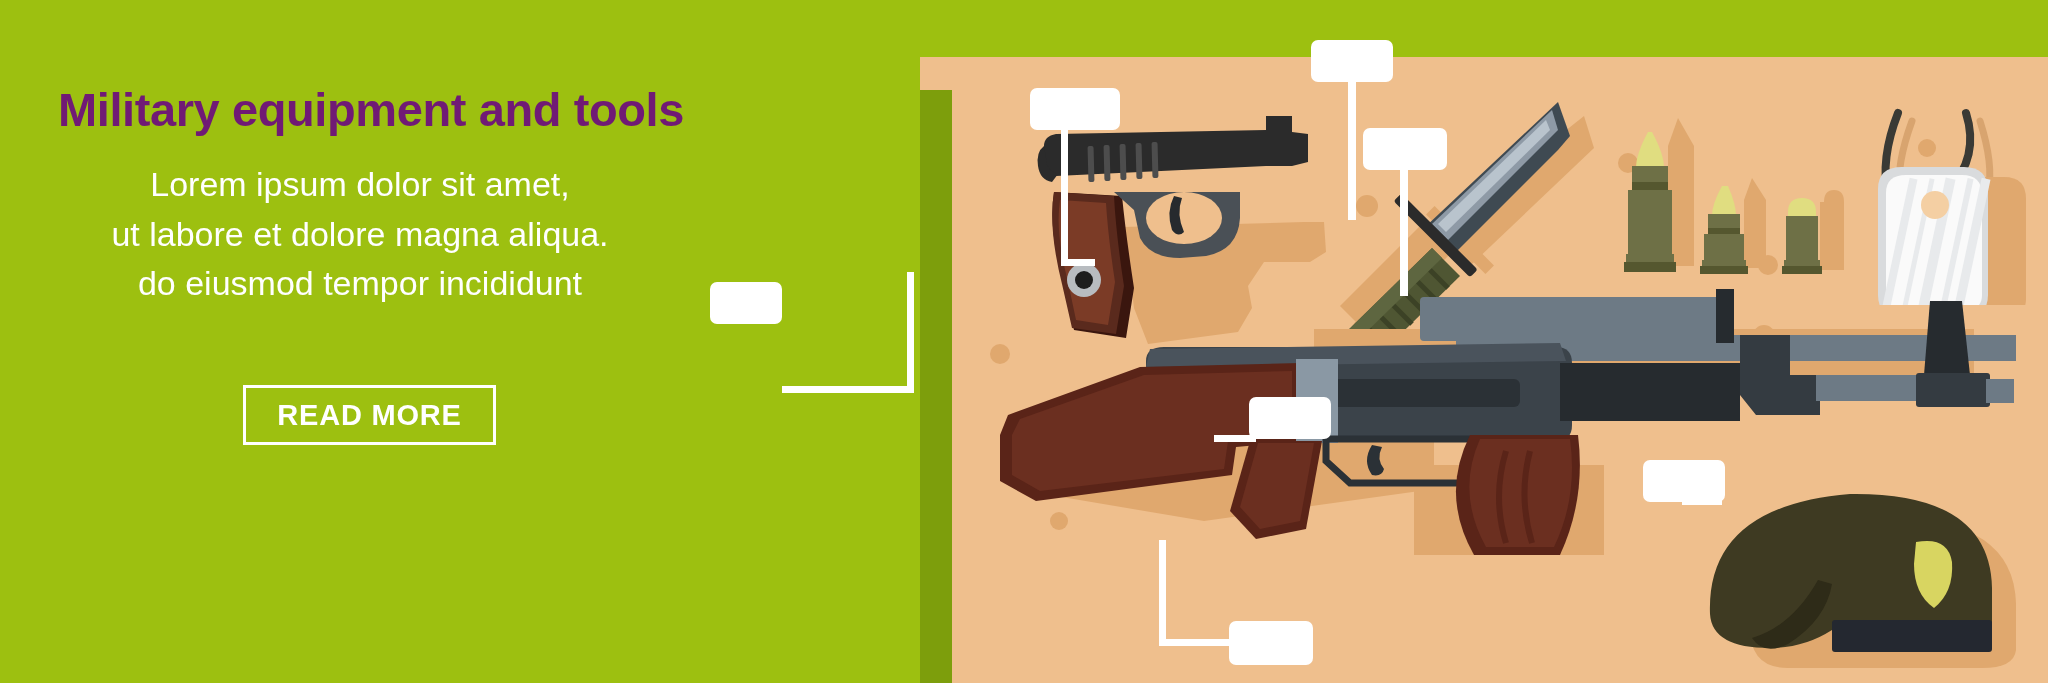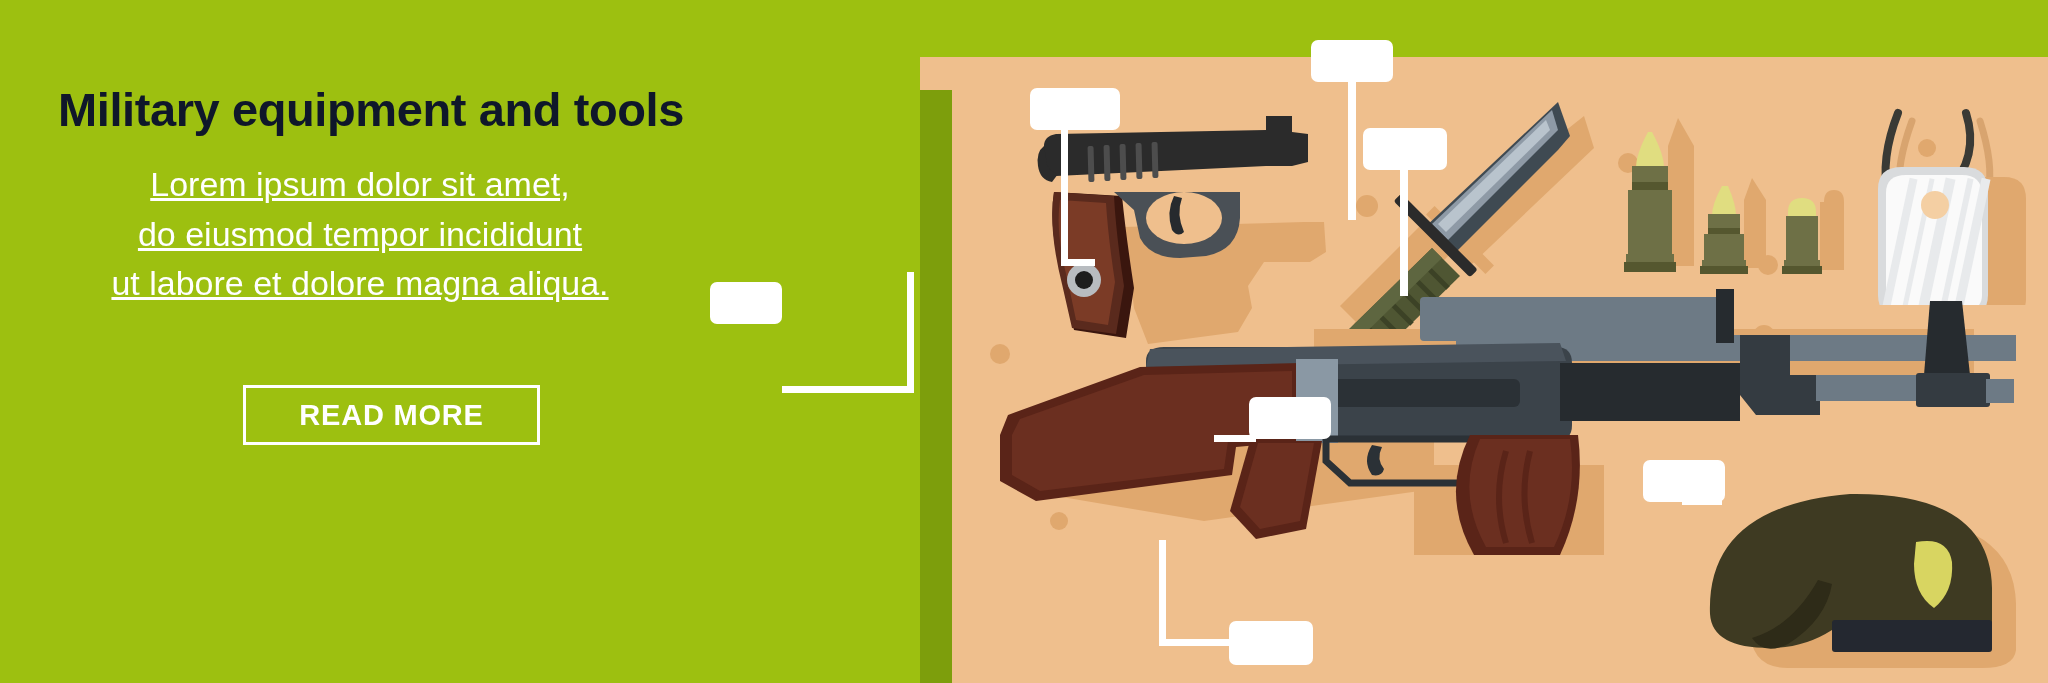--- a/index.html
+++ b/index.html
@@ -19,39 +19,38 @@
     z-index:5;
   }
   .green-shadow{
     position:absolute;left:920px;top:90px;width:32px;height:593px;
     background:#7d9e0c;
     z-index:4;
   }
 
   .headline{
     position:absolute;left:58px;top:85px;width:790px;
-    color:#0f172a;
+    color:#701a75;
     font-size:47px;font-weight:bold;
     letter-spacing:-0.4px;
     line-height:1.05;
     white-space:nowrap;
   }
   .subcopy{
     position:absolute;left:40px;top:160px;width:640px;
     color:#ffffff;
     font-size:34px;font-weight:normal;
     line-height:1.46;
     text-align:center;
-    text-decoration:underline;
   }
   .subcopy div{white-space:nowrap;}
 
   .cta{
     position:absolute;left:243px;top:385px;
-    width:297px;height:60px;
+    width:253px;height:60px;
     border:3px solid #ffffff;
     box-sizing:border-box;
     display:flex;align-items:center;justify-content:center;
     color:#ffffff;font-size:29px;font-weight:bold;
     letter-spacing:0.8px;
     background:transparent;
     cursor:pointer;
   }
 
   
@@ -316,19 +315,19 @@
   <div class="label-box" style="left:1229px;top:621px;width:84px;height:44px;"></div>
 
   <div class="label-line" style="left:1682px;top:498px;width:40px;height:7px;"></div>
   <div class="label-box" style="left:1643px;top:460px;width:82px;height:42px;"></div>
 
   <div class="green-shadow"></div>
   <div class="green-panel">
     <div class="headline">Military equipment and tools</div>
     <div class="subcopy">
       <div>Lorem ipsum dolor sit amet,</div>
+      <div>ut labore et dolore magna aliqua.</div>
       <div>do eiusmod tempor incididunt</div>
-      <div>ut labore et dolore magna aliqua.</div>
     </div>
     <div class="cta">READ MORE</div>
   </div>
 
 </div>
 
 </body></html>

